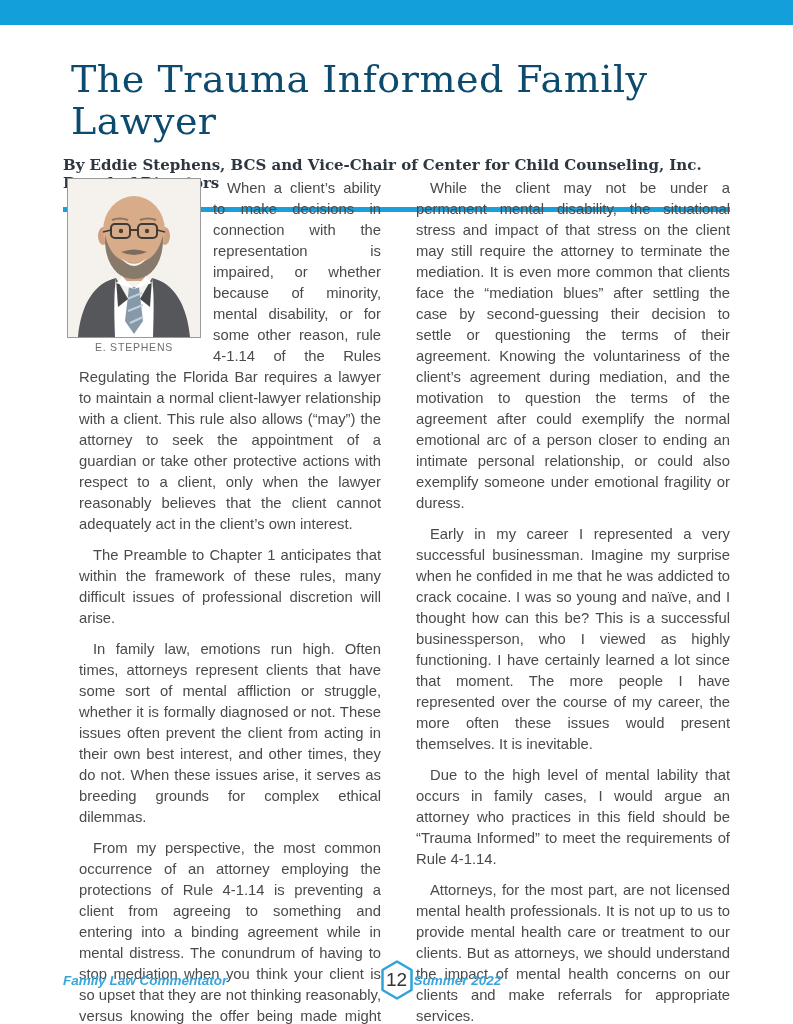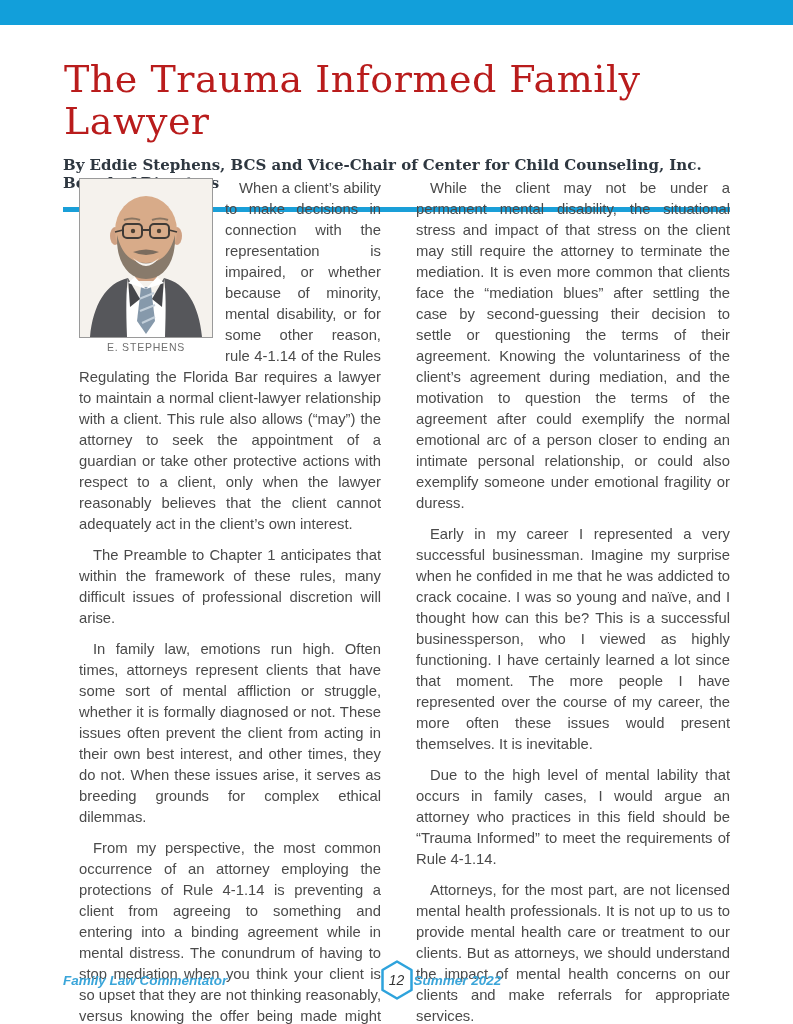--- a/index.html
+++ b/index.html
@@ -12,26 +12,26 @@
   }
   .top-bar{
     position:absolute;top:0;left:0;
     width:100%;height:25px;
     background:#129fda;
   }
   .header{
     position:absolute;top:25px;left:63px;right:63px;
   }
   .page-title{
-    margin:34px 0 0 1px;
+    margin:34px 0 0 8px;
     font-family:"DejaVu Serif", serif;
     font-weight:500;
     font-size:38px;
     line-height:1.1;
-    color:#b91c1c;
+    color:#0c4a6e;
     letter-spacing:0.5px;
   }
   .byline{
     margin-top:13px;
     font-family:"DejaVu Serif", serif;
     font-weight:700;
     font-size:15px;
     color:#2e3740;
   }
   .header-rule{
@@ -93,40 +93,40 @@
   .footer-issue{}
   .page-badge{
     position:relative;
     width:34px;height:40px;
     flex:0 0 auto;
   }
   .page-badge svg{display:block;}
   .page-num{
     position:absolute;inset:0;
     display:flex;align-items:center;justify-content:center;
-    font-size:14px;color:#333333;font-style:italic;
+    font-size:19px;color:#333333;
   }
 </style>
 </head>
 <body>
 
 <div class="page">
 
   <div class="top-bar"></div>
 
   <div class="header">
     <h1 class="page-title">The Trauma Informed Family Lawyer</h1>
     <div class="byline">By Eddie Stephens, BCS and Vice-Chair of Center for Child Counseling, Inc. Board of Directors</div>
     <div class="header-rule"></div>
   </div>
 
   <div class="article">
 
     <div class="col col-left">
-      <figure class="photo-fig" style="margin-left:16px;margin-top:0;">
+      <figure class="photo-fig" style="margin-left:4px;margin-top:0;">
         <div class="photo-frame">
           <svg viewBox="0 0 132 158" xmlns="http://www.w3.org/2000/svg">
             <rect width="132" height="158" fill="#f5f2ed"></rect>
 
             <rect x="55" y="76" width="22" height="26" fill="#cfa183"></rect>
 
             <path d="M42,102 C50,113 58,118 66,118 C74,118 82,113 90,102 L90,158 L42,158 Z" fill="#ffffff"></path>
 
             <path d="M61,108 L71,108 L75,142 L66,155 L57,142 Z" fill="#8699ab"></path>
             <path d="M59,120 L74,114" stroke="#c3cfda" stroke-width="2" fill="none"></path>

